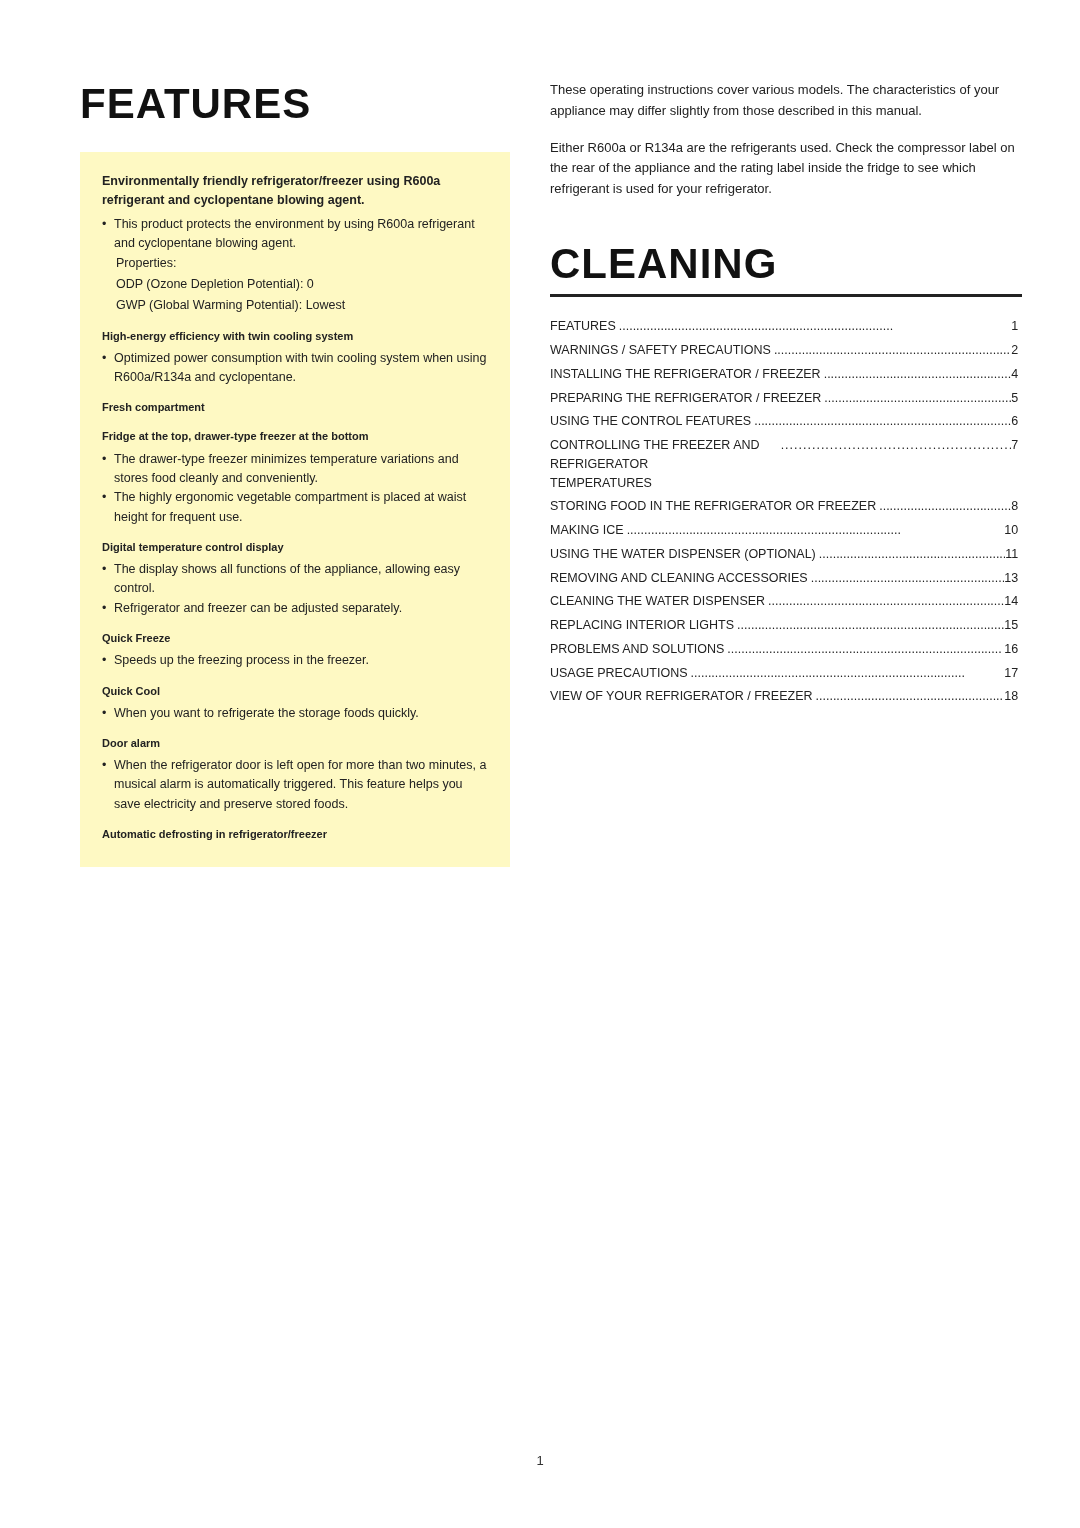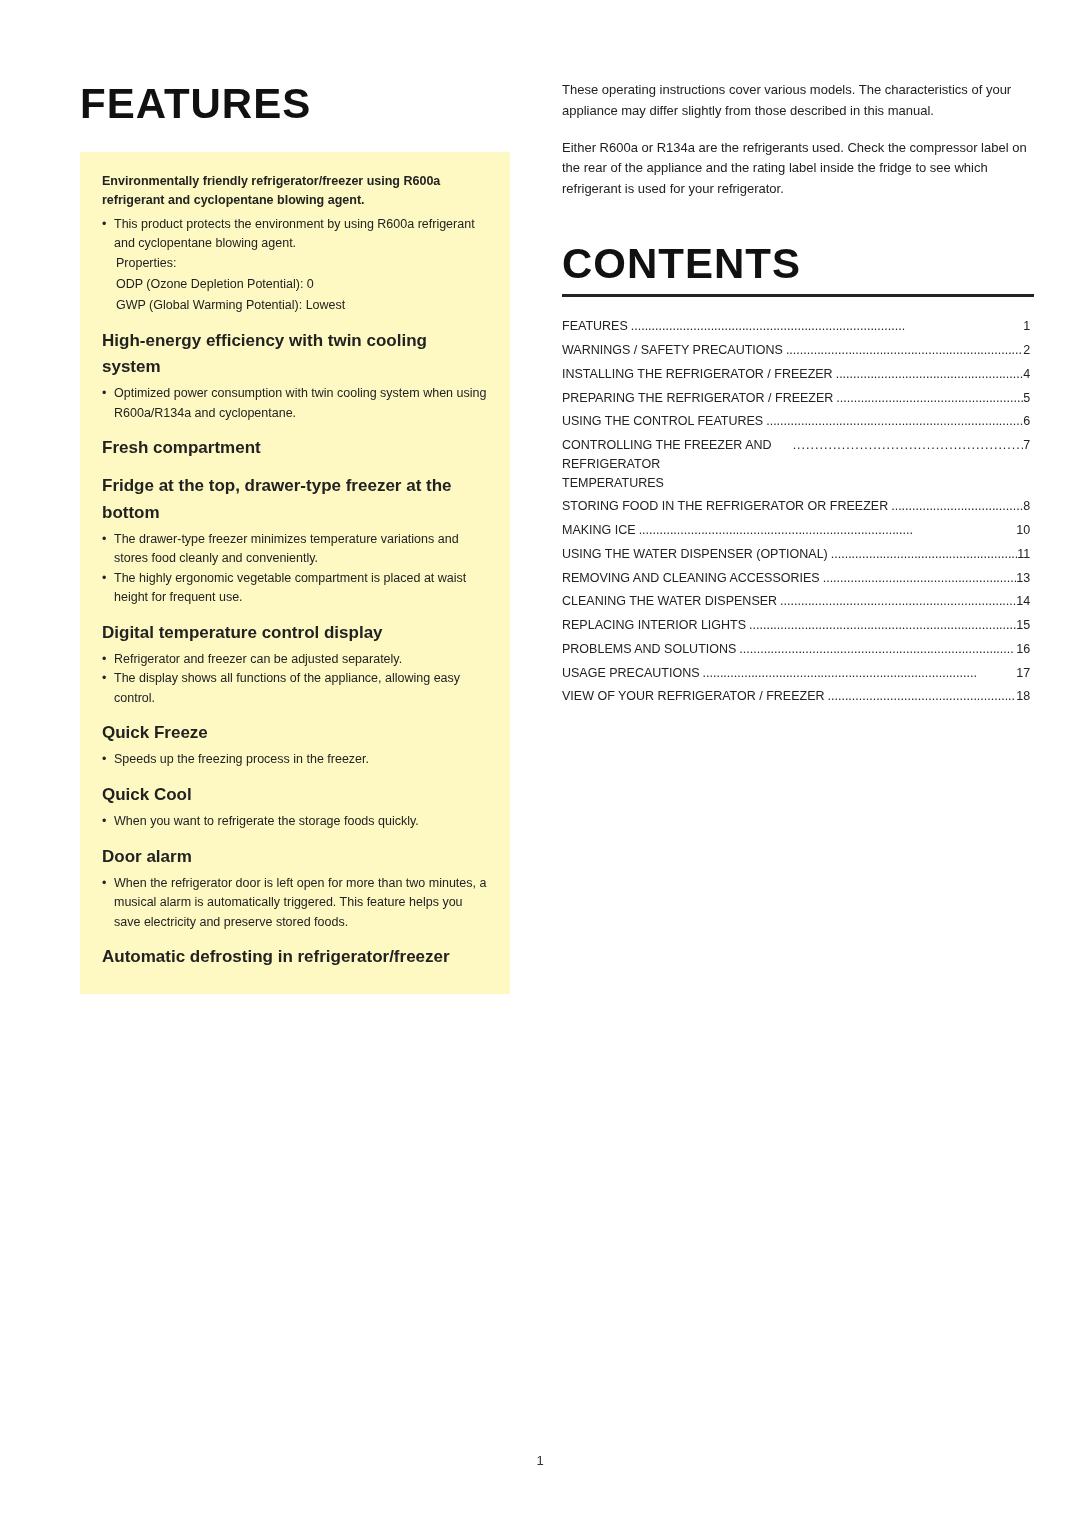--- a/index.html
+++ b/index.html
@@ -22,21 +22,21 @@
       min-height: 1528px;
       background: #ffffff;
       padding: 80px 80px 60px 80px;
       display: flex;
       flex-direction: column;
     }
 
     .main-content {
       display: flex;
       flex-direction: row;
-      gap: 52px;
+      gap: 40px;
       flex: 1;
     }
 
     .left-column {
       width: 430px;
       flex-shrink: 0;
     }
 
     .right-column {
       flex: 1;
@@ -60,21 +60,21 @@
     }
 
     .features-box .bold-heading {
       font-weight: 700;
       font-size: 12.5px;
       margin-bottom: 4px;
     }
 
     .features-box .section-title {
       font-weight: 700;
-      font-size: 17px;
+      font-size: 11px;
       margin-top: 12px;
       margin-bottom: 4px;
     }
 
     .features-box p {
       font-size: 12.5px;
       line-height: 1.55;
       margin-bottom: 2px;
     }
 
@@ -201,24 +201,24 @@
             <span>The drawer-type freezer minimizes temperature variations and stores food cleanly and conveniently.</span>
           </li>
           <li>
             <span>The highly ergonomic vegetable compartment is placed at waist height for frequent use.</span>
           </li>
         </ul>
 
         <p class="section-title">Digital temperature control display</p>
         <ul>
           <li>
+            <span>The display shows all functions of the appliance, allowing easy control.</span>
+          </li>
+          <li>
             <span>Refrigerator and freezer can be adjusted separately.</span>
-          </li>
-          <li>
-            <span>The display shows all functions of the appliance, allowing easy control.</span>
           </li>
         </ul>
 
         <p class="section-title">Quick Freeze</p>
         <ul>
           <li>
             <span>Speeds up the freezing process in the freezer.</span>
           </li>
         </ul>
 
@@ -242,21 +242,21 @@
     </div>
 
     <div class="right-column">
 
       <div class="right-intro">
         <p>These operating instructions cover various models. The characteristics of your appliance may differ slightly from those described in this manual.</p>
         <p>Either R600a or R134a are the refrigerants used. Check the compressor label on the rear of the appliance and the rating label inside the fridge to see which refrigerant is used for your refrigerator.</p>
       </div>
 
       <div class="contents-section">
-        <h2 class="contents-title">CONTENTS</h2>
+        <h2 class="contents-title">CLEANING</h2>
         <hr class="contents-divider">
 
         <table class="toc-table">
           <tbody id="toc-body">
           <tr>
                 <td class="toc-label" colspan="2">
                   <div style="display: flex; width: 100%; align-items: baseline;">
                     <span style="flex-shrink: 0;">FEATURES</span>
                     <span style="flex: 1 1 0%; overflow: hidden; white-space: nowrap; padding: 0px 3px;">...............................................................................</span>
                     <span style="flex-shrink: 0;">1</span>

